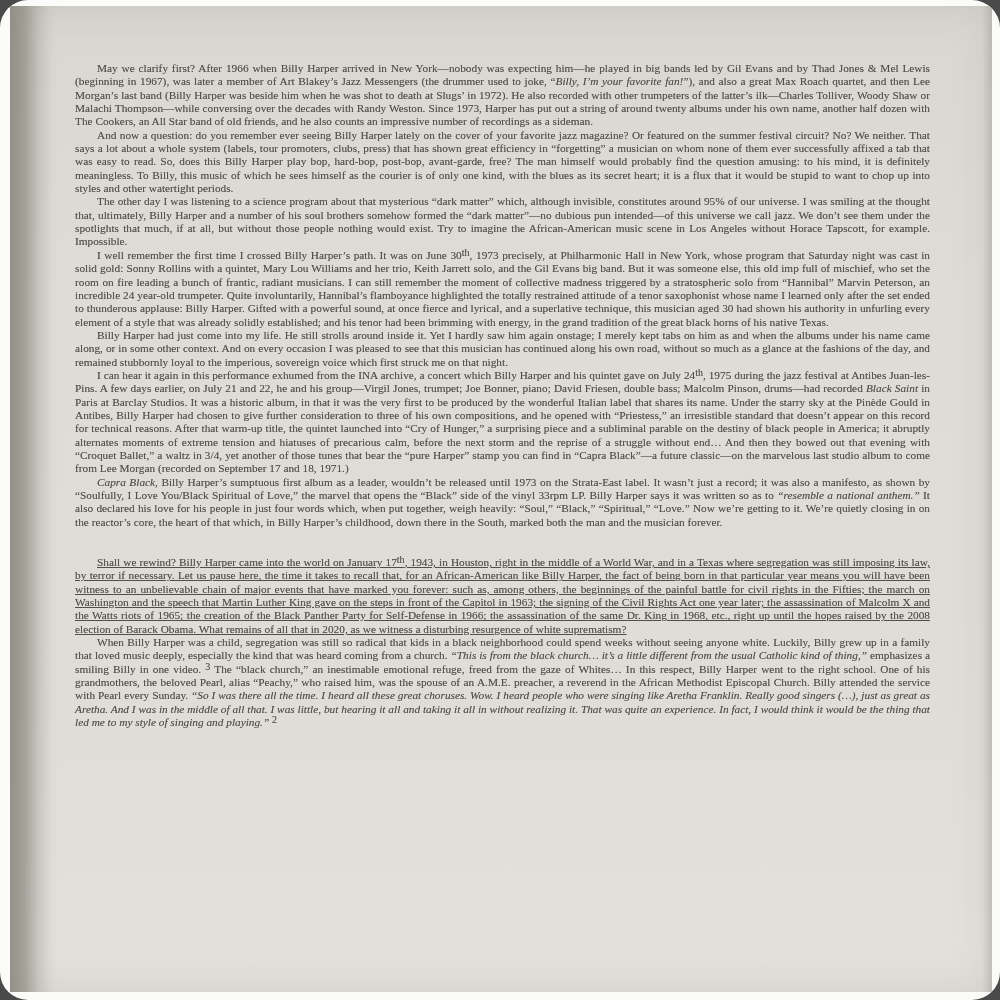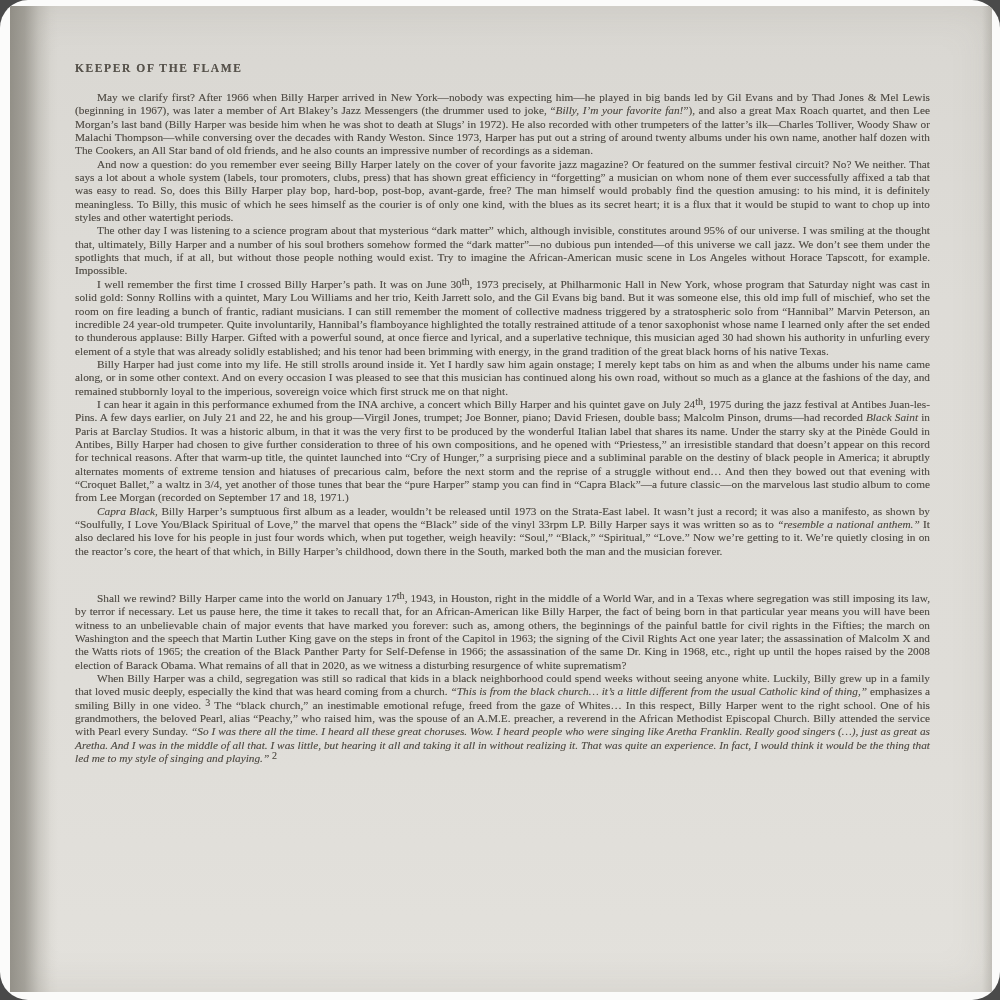--- a/index.html
+++ b/index.html
@@ -66,39 +66,39 @@
   .para {
     margin: 0;
     font-size: 11.3px;
     line-height: 13.35px;
     text-align: justify;
     text-indent: 22px;
     color: #534f48;
     text-shadow: 0 0 0.55px rgba(85,80,72,0.5);
   }
   .para.spaced {
-    margin-top: 34px;
+    margin-top: 27px;
+    text-decoration: underline;
   }
   .para em {
   }
   .para sup {
     font-size: 10px;
     line-height: 0;
     vertical-align: 3px;
   }
 </style>
 </head>
 <body>
 
 <div class="sheet">
   <div class="scan">
     <div class="spine-shadow"></div>
     <div class="edge-shadow-right"></div>
     <div class="content">
-      <h1 class="doc-title">KEEPER OF THE FLAME</h1>
       <div>
           <p class="para"><span>May we clarify first? After 1966 when Billy Harper arrived in New York—nobody was expecting him—he played in big bands led by Gil Evans and by Thad Jones &amp; Mel Lewis (beginning in 1967), was later a member of Art Blakey’s Jazz Messengers (the drummer used to joke, “</span><em>Billy, I’m your favorite fan!</em><span>”), and also a great Max Roach quartet, and then Lee Morgan’s last band (Billy Harper was beside him when he was shot to death at Slugs’ in 1972). He also recorded with other trumpeters of the latter’s ilk—Charles Tolliver, Woody Shaw or Malachi Thompson—while conversing over the decades with Randy Weston. Since 1973, Harper has put out a string of around twenty albums under his own name, another half dozen with The Cookers, an All Star band of old friends, and he also counts an impressive number of recordings as a sideman.</span></p>
           <p class="para"><span>And now a question: do you remember ever seeing Billy Harper lately on the cover of your favorite jazz magazine? Or featured on the summer festival circuit? No? We neither. That says a lot about a whole system (labels, tour promoters, clubs, press) that has shown great efficiency in “forgetting” a musician on whom none of them ever successfully affixed a tab that was easy to read. So, does this Billy Harper play bop, hard-bop, post-bop, avant-garde, free? The man himself would probably find the question amusing: to his mind, it is definitely meaningless. To Billy, this music of which he sees himself as the courier is of only one kind, with the blues as its secret heart; it is a flux that it would be stupid to want to chop up into styles and other watertight periods.</span></p>
           <p class="para"><span>The other day I was listening to a science program about that mysterious “dark matter” which, although invisible, constitutes around 95% of our universe. I was smiling at the thought that, ultimately, Billy Harper and a number of his soul brothers somehow formed the “dark matter”—no dubious pun intended—of this universe we call jazz. We don’t see them under the spotlights that much, if at all, but without those people nothing would exist. Try to imagine the African-American music scene in Los Angeles without Horace Tapscott, for example. Impossible.</span></p>
           <p class="para"><span>I well remember the first time I crossed Billy Harper’s path. It was on June 30</span><sup>th</sup><span>, 1973 precisely, at Philharmonic Hall in New York, whose program that Saturday night was cast in solid gold: Sonny Rollins with a quintet, Mary Lou Williams and her trio, Keith Jarrett solo, and the Gil Evans big band. But it was someone else, this old imp full of mischief, who set the room on fire leading a bunch of frantic, radiant musicians. I can still remember the moment of collective madness triggered by a stratospheric solo from “Hannibal” Marvin Peterson, an incredible 24 year-old trumpeter. Quite involuntarily, Hannibal’s flamboyance highlighted the totally restrained attitude of a tenor saxophonist whose name I learned only after the set ended to thunderous applause: Billy Harper. Gifted with a powerful sound, at once fierce and lyrical, and a superlative technique, this musician aged 30 had shown his authority in unfurling every element of a style that was already solidly established; and his tenor had been brimming with energy, in the grand tradition of the great black horns of his native Texas.</span></p>
           <p class="para"><span>Billy Harper had just come into my life. He still strolls around inside it. Yet I hardly saw him again onstage; I merely kept tabs on him as and when the albums under his name came along, or in some other context. And on every occasion I was pleased to see that this musician has continued along his own road, without so much as a glance at the fashions of the day, and remained stubbornly loyal to the imperious, sovereign voice which first struck me on that night.</span></p>
           <p class="para"><span>I can hear it again in this performance exhumed from the INA archive, a concert which Billy Harper and his quintet gave on July 24</span><sup>th</sup><span>, 1975 during the jazz festival at Antibes Juan-les-Pins. A few days earlier, on July 21 and 22, he and his group—Virgil Jones, trumpet; Joe Bonner, piano; David Friesen, double bass; Malcolm Pinson, drums—had recorded </span><em>Black Saint</em><span> in Paris at Barclay Studios. It was a historic album, in that it was the very first to be produced by the wonderful Italian label that shares its name. Under the starry sky at the Pinède Gould in Antibes, Billy Harper had chosen to give further consideration to three of his own compositions, and he opened with “Priestess,” an irresistible standard that doesn’t appear on this record for technical reasons. After that warm-up title, the quintet launched into “Cry of Hunger,” a surprising piece and a subliminal parable on the destiny of black people in America; it abruptly alternates moments of extreme tension and hiatuses of precarious calm, before the next storm and the reprise of a struggle without end… And then they bowed out that evening with “Croquet Ballet,” a waltz in 3/4, yet another of those tunes that bear the “pure Harper” stamp you can find in “Capra Black”—a future classic—on the marvelous last studio album to come from Lee Morgan (recorded on September 17 and 18, 1971.)</span></p>
           <p class="para"><em>Capra Black</em><span>, Billy Harper’s sumptuous first album as a leader, wouldn’t be released until 1973 on the Strata-East label. It wasn’t just a record; it was also a manifesto, as shown by “Soulfully, I Love You/Black Spiritual of Love,” the marvel that opens the “Black” side of the vinyl 33rpm LP. Billy Harper says it was written so as to </span><em>“resemble a national anthem.”</em><span> It also declared his love for his people in just four words which, when put together, weigh heavily: “Soul,” “Black,” “Spiritual,” “Love.” Now we’re getting to it. We’re quietly closing in on the reactor’s core, the heart of that which, in Billy Harper’s childhood, down there in the South, marked both the man and the musician forever.</span></p>
           <p class="para spaced"><span>Shall we rewind? Billy Harper came into the world on January 17</span><sup>th</sup><span>, 1943, in Houston, right in the middle of a World War, and in a Texas where segregation was still imposing its law, by terror if necessary. Let us pause here, the time it takes to recall that, for an African-American like Billy Harper, the fact of being born in that particular year means you will have been witness to an unbelievable chain of major events that have marked you forever: such as, among others, the beginnings of the painful battle for civil rights in the Fifties; the march on Washington and the speech that Martin Luther King gave on the steps in front of the Capitol in 1963; the signing of the Civil Rights Act one year later; the assassination of Malcolm X and the Watts riots of 1965; the creation of the Black Panther Party for Self-Defense in 1966; the assassination of the same Dr. King in 1968, etc., right up until the hopes raised by the 2008 election of Barack Obama. What remains of all that in 2020, as we witness a disturbing resurgence of white suprematism?</span></p>
           <p class="para"><span>When Billy Harper was a child, segregation was still so radical that kids in a black neighborhood could spend weeks without seeing anyone white. Luckily, Billy grew up in a family that loved music deeply, especially the kind that was heard coming from a church. </span><em>“This is from the black church… it’s a little different from the usual Catholic kind of thing,”</em><span> emphasizes a smiling Billy in one video. </span><sup>3</sup><span> The “black church,” an inestimable emotional refuge, freed from the gaze of Whites… In this respect, Billy Harper went to the right school. One of his grandmothers, the beloved Pearl, alias “Peachy,” who raised him, was the spouse of an A.M.E. preacher, a reverend in the African Methodist Episcopal Church. Billy attended the service with Pearl every Sunday. </span><em>“So I was there all the time. I heard all these great choruses. Wow. I heard people who were singing like Aretha Franklin. Really good singers (…), just as great as Aretha. And I was in the middle of all that. I was little, but hearing it all and taking it all in without realizing it. That was quite an experience. In fact, I would think it would be the thing that led me to my style of singing and playing.”</em><span> </span><sup>2</sup></p>

